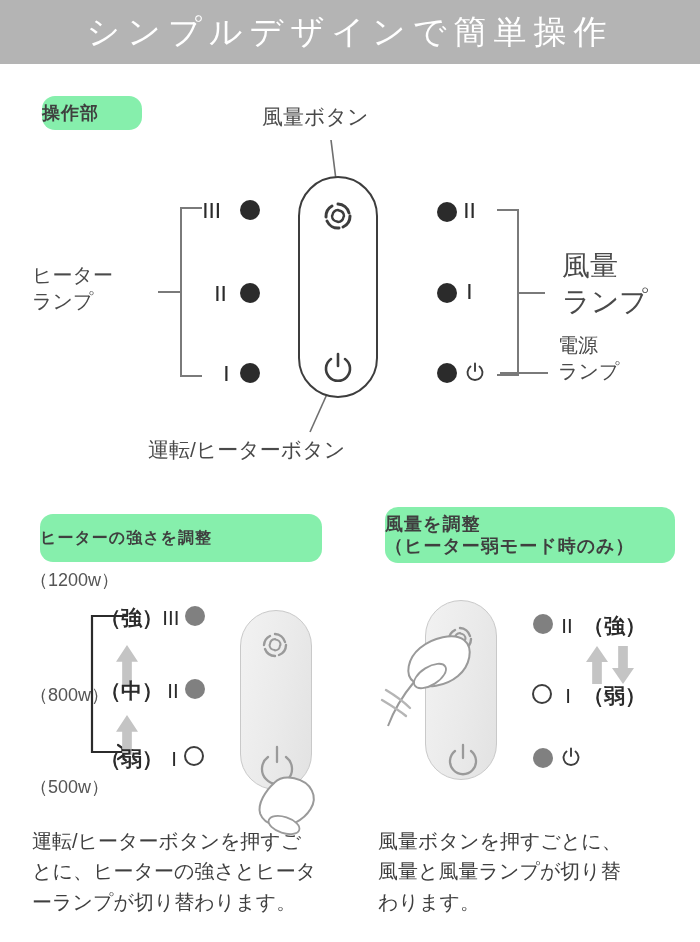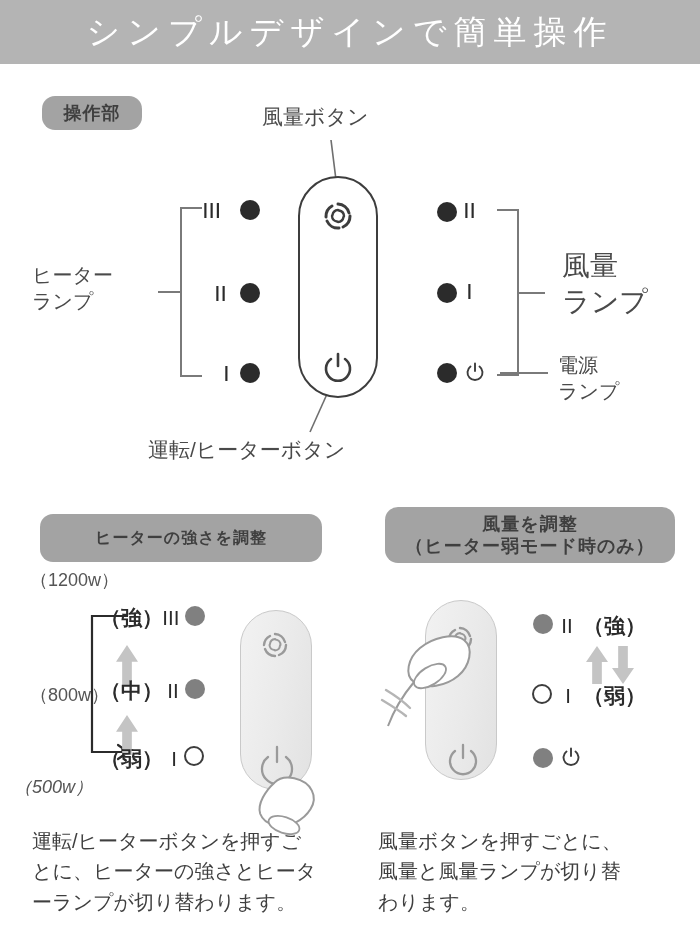--- a/index.html
+++ b/index.html
@@ -22,24 +22,24 @@
   .header-title {
     color: #ffffff;
     font-size: 33px;
     letter-spacing: 7px;
     font-weight: 400;
     white-space: nowrap;
   }
 
   
   .badge {
-    background: #a3a3a3;
+    background: #86efac;
     color: #3f3f3f;
     border-radius: 13px;
-    display: flex; align-items: center; justify-content: center;
+    display: flex; align-items: flex-start; justify-content: center;
     flex-direction: column;
     font-size: 19px;
     font-weight: 700;
     letter-spacing: 1px;
     line-height: 1.25;
     text-align: center;
   }
   .badge-op {
     position: absolute; left: 42px; top: 96px;
     width: 100px; height: 34px;
@@ -55,21 +55,21 @@
     width: 290px; height: 56px;
     font-size: 18px;
   }
 
   
   .lbl { position: absolute; font-size: 21px; color: #4a4a4a; line-height: 1.25; white-space: nowrap; }
   .lbl-fan   { left: 262px; top: 104px; }
   .lbl-power-btn { left: 148px; top: 437px; }
   .lbl-heater-lamp { left: 32px; top: 262px; font-size: 20px; line-height: 1.3; }
   .lbl-air-lamp   { left: 562px; top: 248px; font-size: 28px; line-height: 1.3; }
-  .lbl-power-lamp { left: 558px; top: 352px; font-size: 20px; line-height: 1.3; }
+  .lbl-power-lamp { left: 558px; top: 332px; font-size: 20px; line-height: 1.3; }
 
   
   .panel-main {
     position: absolute; left: 298px; top: 176px;
     width: 80px; height: 222px;
     border: 2px solid #3d3d3d;
     border-radius: 40px;
     background: #ffffff;
   }
   .fan-ico-main { position: absolute; left: 318px; top: 196px; width: 40px; height: 40px; }
@@ -209,21 +209,21 @@
     <span>ヒーターの強さを調整</span>
   </div>
 
   <div class="badge badge-air">
     <span>風量を調整</span>
     <span>（ヒーター弱モード時のみ）</span>
   </div>
 
   <div class="watt" style="left:30px; top:568px;">（1200w）</div>
   <div class="watt" style="left:30px; top:683px;">（800w）</div>
-  <div class="watt" style="left:14px; top:775px;font-style:italic;">（500w）</div>
+  <div class="watt" style="left:30px; top:775px;">（500w）</div>
 
   <svg style="position:absolute;left:80px;top:612px;width:90px;height:152px">
     <path d="M48 4 L12 4 L12 140 L44 140" fill="none" stroke="#2b2b2b" stroke-width="2.2"></path>
     <path d="M38 133 L48 140 L38 147" fill="none" stroke="#2b2b2b" stroke-width="2.2" stroke-linecap="round" stroke-linejoin="round"></path>
   </svg>
 
   <div class="step" style="left:100px; top:604px;">（強）</div>
   <div class="mark" style="left:163px; top:608px; font-size:15px;">|||</div>
   <div class="dot dot-gray" style="left:185px; top:606px; width:20px; height:20px;"></div>
 

